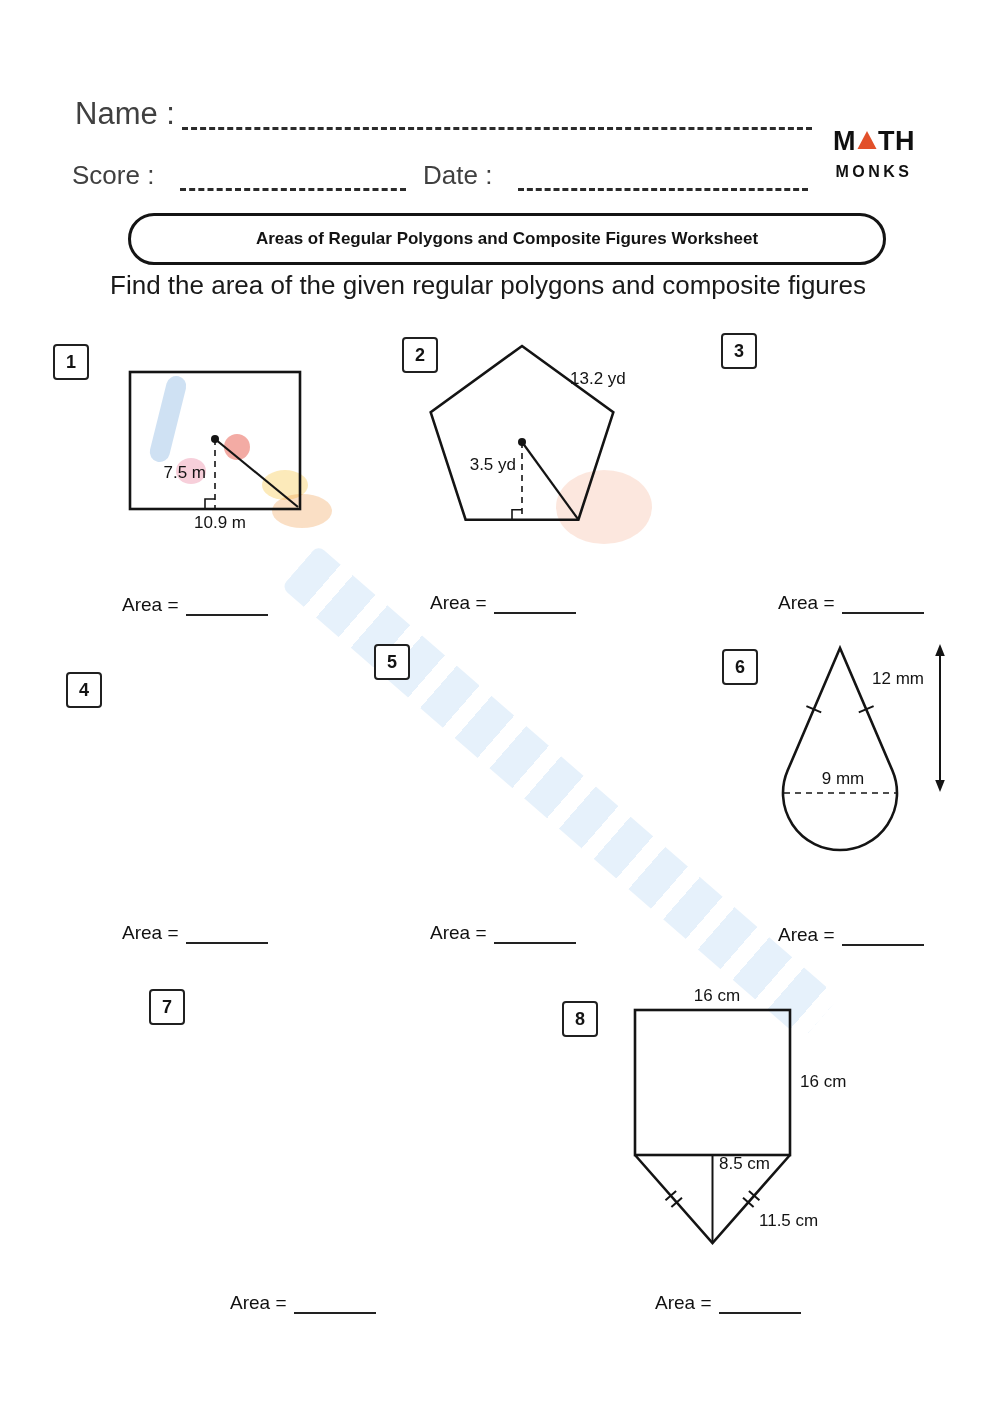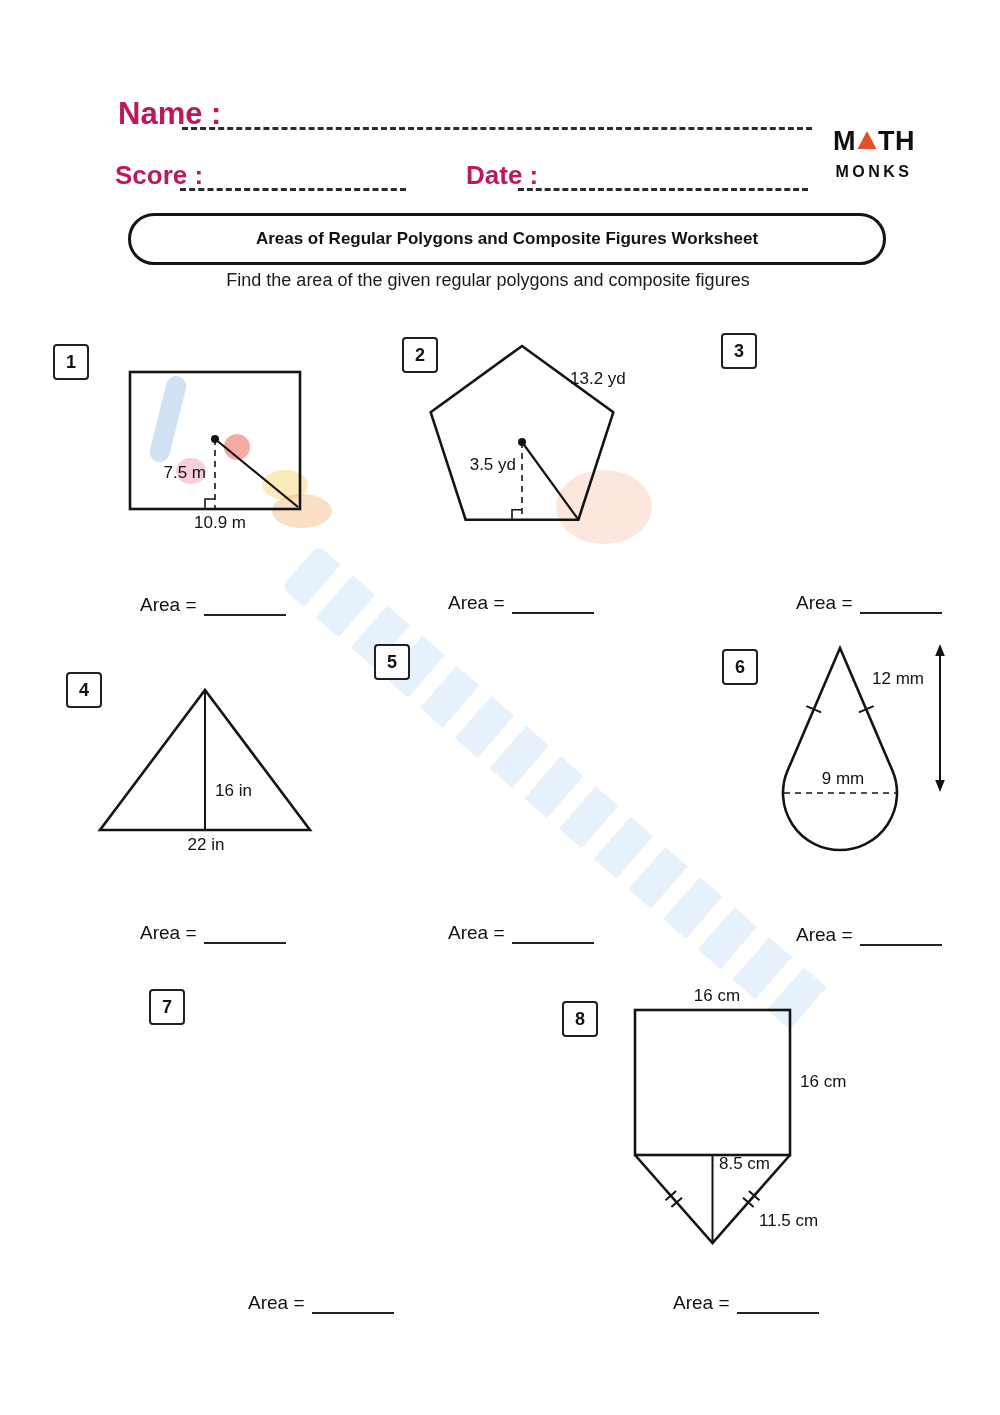--- a/index.html
+++ b/index.html
@@ -1,27 +1,27 @@
 <!DOCTYPE html>
 <html><head>
 <meta charset="utf-8">
 <style>
   html,body{margin:0;padding:0;background:#e9e9e9;}
   .page{position:relative;width:1000px;height:1415px;margin:0 auto;background:#ffffff;
         font-family:"Liberation Sans",sans-serif;color:#131313;overflow:hidden;}
   .abs{position:absolute;}
-  .hdr-label{font-weight:700;font-size:31px;color:#be185d;line-height:1;margin-left:43px;}
+  .hdr-label{font-weight:400;font-size:31px;color:#404040;line-height:1;}
   .hdr-label.sm{font-size:26px;}
   .dashline{border-bottom:3px dashed #2b2b2b;height:0;}
   .titlebox{border:3px solid #141414;border-radius:26px;display:flex;align-items:center;
             justify-content:center;font-weight:700;font-size:17px;background:#fff;}
-  .subtitle{width:976px;text-align:center;font-size:18px;color:#1a1a1a;}
+  .subtitle{width:976px;text-align:center;font-size:26px;color:#1a1a1a;}
   .badge{width:32px;height:32px;border:2px solid #202020;border-radius:4px;display:flex;
          align-items:center;justify-content:center;font-weight:700;font-size:18px;background:#fff;}
-  .arearow{display:flex;align-items:flex-end;gap:7px;font-size:19px;color:#111;margin-left:18px;}
+  .arearow{display:flex;align-items:flex-end;gap:7px;font-size:19px;color:#111;}
   .arearow .blank{width:82px;border-bottom:2px solid #222;height:20px;}
   svg text{font-family:"Liberation Sans",sans-serif;font-size:17px;fill:#131313;}
   .logo{display:flex;flex-direction:column;align-items:center;}
   .logo-top{display:flex;align-items:baseline;font-weight:700;font-size:27px;letter-spacing:.5px;
             color:#101010;line-height:1;}
   .logo-bottom{font-weight:700;font-size:16px;letter-spacing:3.5px;color:#101010;line-height:1;margin-top:9px;}
   .wm{position:absolute;}
 </style>
 </head>
 <body>
@@ -85,28 +85,20 @@
       <circle cx="112" cy="100" r="4" fill="#141414"></circle>
       <line x1="112" y1="100" x2="112" y2="177.7" stroke="#141414" stroke-width="1.6" stroke-dasharray="6 5"></line>
       <polyline points="102,177.7 102,167.7 112,167.7" fill="none" stroke="#141414" stroke-width="1.6"></polyline>
       <line x1="112" y1="100" x2="168.4" y2="177.7" stroke="#141414" stroke-width="2.2"></line>
       <text x="160" y="42" text-anchor="start">13.2 yd</text>
       <text x="106" y="128" text-anchor="end">3.5 yd</text>
     </svg>
   </div>
 
 
-  <div class="abs" style="left:88px;top:682px;">
-    <svg width="235" height="175" viewBox="0 0 235 175">
-      <polygon points="117,8 222,148 12,148" fill="none" stroke="#141414" stroke-width="2.6"></polygon>
-      <line x1="117" y1="8" x2="117" y2="148" stroke="#141414" stroke-width="2"></line>
-      <text x="127" y="114" text-anchor="start">16 in</text>
-      <text x="118" y="168" text-anchor="middle">22 in</text>
-    </svg>
-  </div>
 
 
   <div class="abs" style="left:740px;top:636px;">
     <svg width="225" height="228" viewBox="0 0 225 228">
       <path d="M 100,12 L 152.4,134.6 A 57 57 0 1 1 47.6,134.6 Z" fill="none" stroke="#141414" stroke-width="2.6"></path>
       <line x1="44" y1="157" x2="156" y2="157" stroke="#141414" stroke-width="1.6" stroke-dasharray="6 5"></line>
       <text x="103" y="148" text-anchor="middle">9 mm</text>
       <line x1="66.4" y1="70.2" x2="81.2" y2="76.4" stroke="#141414" stroke-width="2"></line>
       <line x1="118.8" y1="76.4" x2="133.6" y2="70.2" stroke="#141414" stroke-width="2"></line>
       <line x1="200" y1="12" x2="200" y2="152" stroke="#141414" stroke-width="2"></line>

